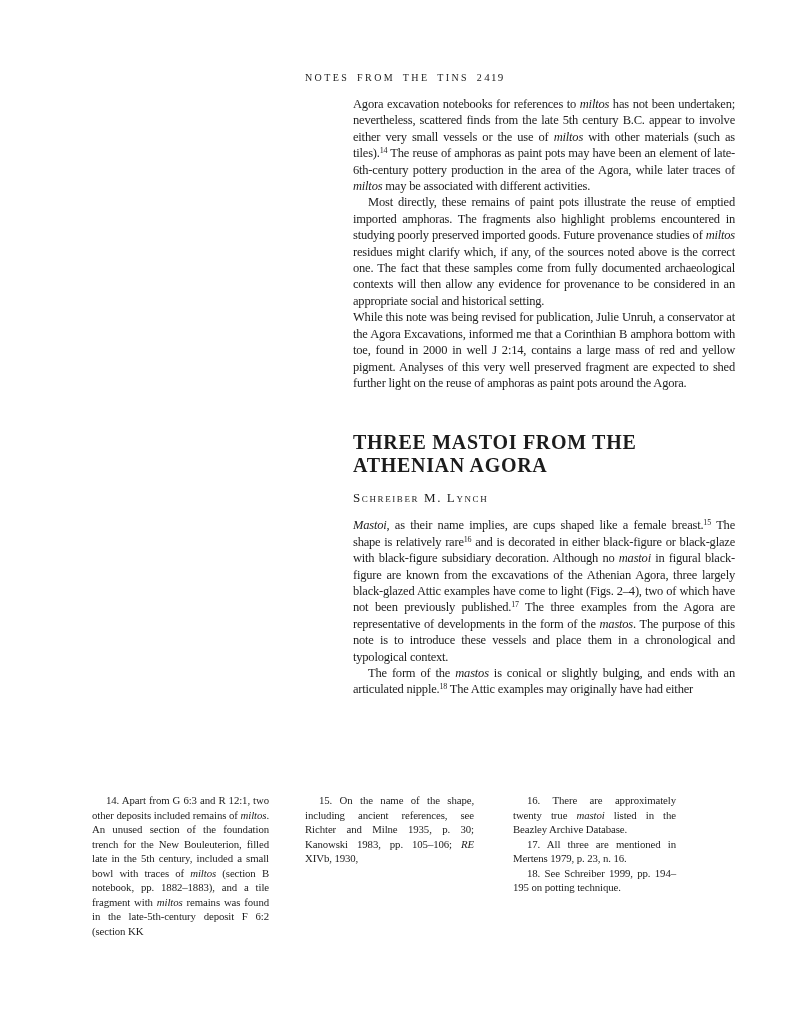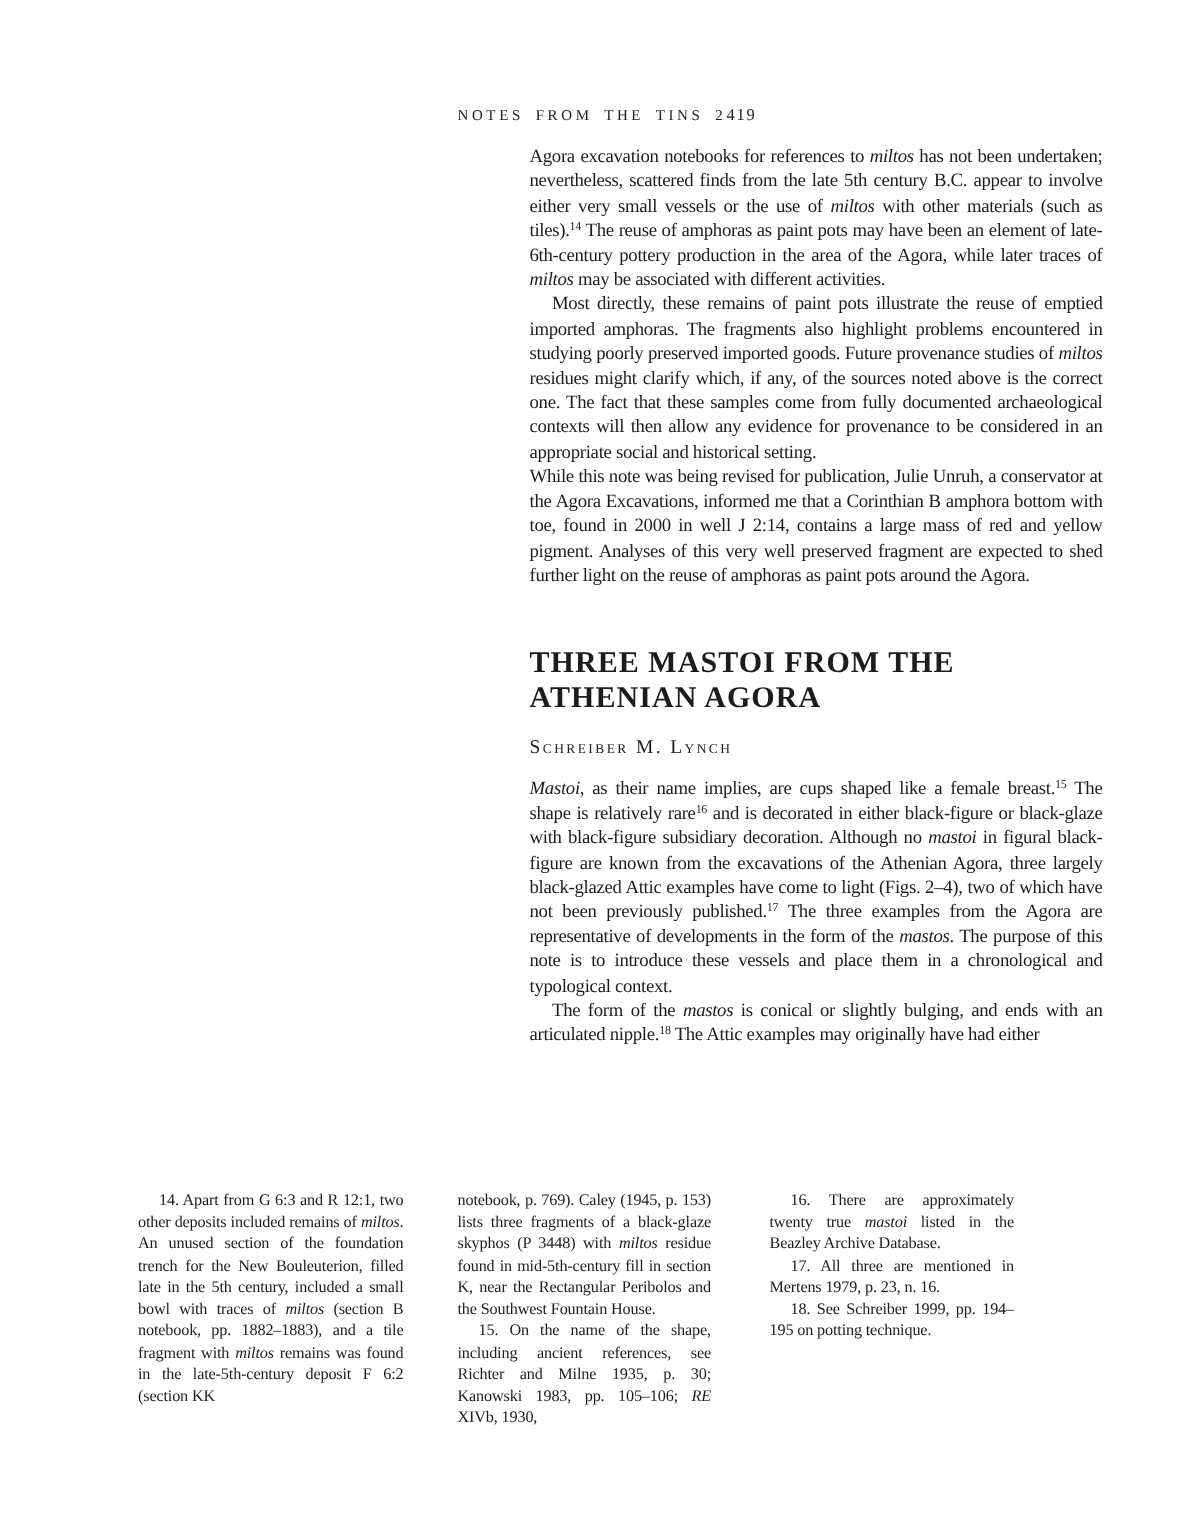--- a/index.html
+++ b/index.html
@@ -72,21 +72,20 @@
 
     <p class="body-p"><i>Mastoi</i>, as their name implies, are cups shaped like a female breast.<sup>15</sup> The shape is relatively rare<sup>16</sup> and is decorated in either black-figure or black-glaze with black-figure subsidiary decoration. Although no <i>mastoi</i> in figural black-figure are known from the excavations of the Athenian Agora, three largely black-glazed Attic examples have come to light (Figs. 2–4), two of which have not been previously published.<sup>17</sup> The three examples from the Agora are representative of developments in the form of the <i>mastos</i>. The purpose of this note is to introduce these vessels and place them in a chronological and typological context.</p>
     <p class="body-p indent">The form of the <i>mastos</i> is conical or slightly bulging, and ends with an articulated nipple.<sup>18</sup> The Attic examples may originally have had either</p>
   </main>
 
   <aside class="fn-col c1">
     <p class="fn fn-indent">14. Apart from G 6:3 and R 12:1, two other deposits included remains of <i>miltos</i>. An unused section of the foundation trench for the New Bouleuterion, filled late in the 5th century, included a small bowl with traces of <i>miltos</i> (section B notebook, pp. 1882–1883), and a tile fragment with <i>miltos</i> remains was found in the late-5th-century deposit F 6:2 (section KK</p>
   </aside>
 
   <aside class="fn-col c2">
-    <p class="fn">notebook, p. 769). Caley (1945, p. 153) lists three fragments of a black-glaze skyphos (P 3448) with <i>miltos</i> residue found in mid-5th-century fill in section K, near the Rectangular Peribolos and the Southwest Fountain House.</p>
     <p class="fn fn-indent">15. On the name of the shape, including ancient references, see Richter and Milne 1935, p. 30; Kanowski 1983, pp. 105–106; <i>RE</i> XIVb, 1930,</p>
   </aside>
 
   <aside class="fn-col c3">
     <p class="fn fn-indent">16. There are approximately twenty true <i>mastoi</i> listed in the Beazley Archive Database.</p>
     <p class="fn fn-indent">17. All three are mentioned in Mertens 1979, p. 23, n. 16.</p>
     <p class="fn fn-indent">18. See Schreiber 1999, pp. 194–195 on potting technique.</p>
   </aside>
 
 </div>

